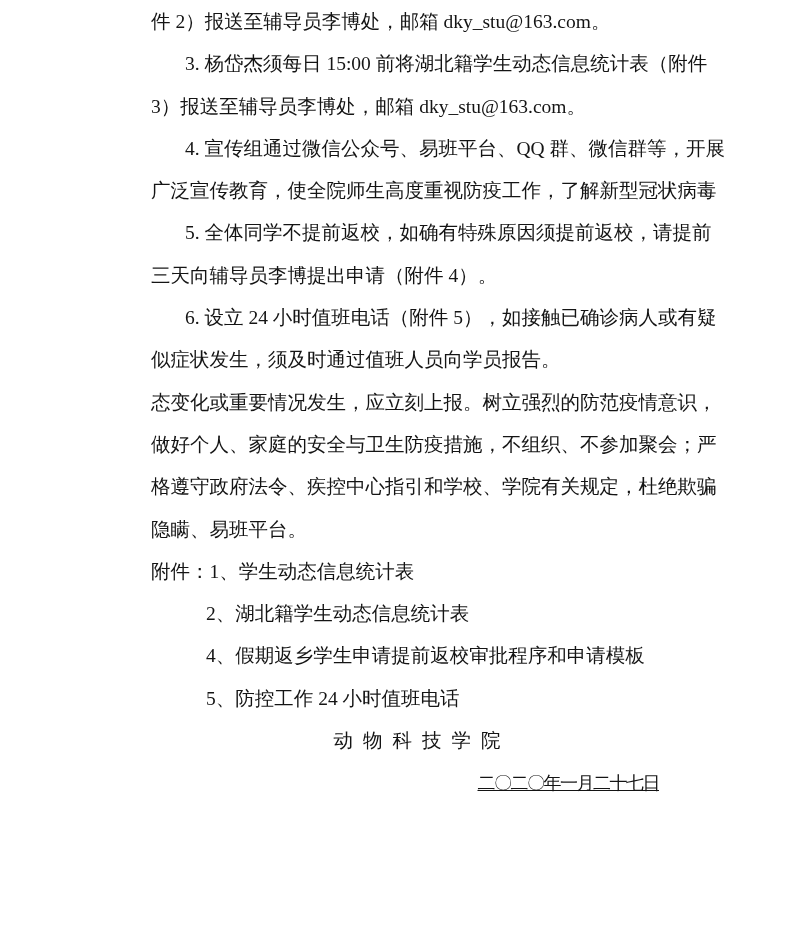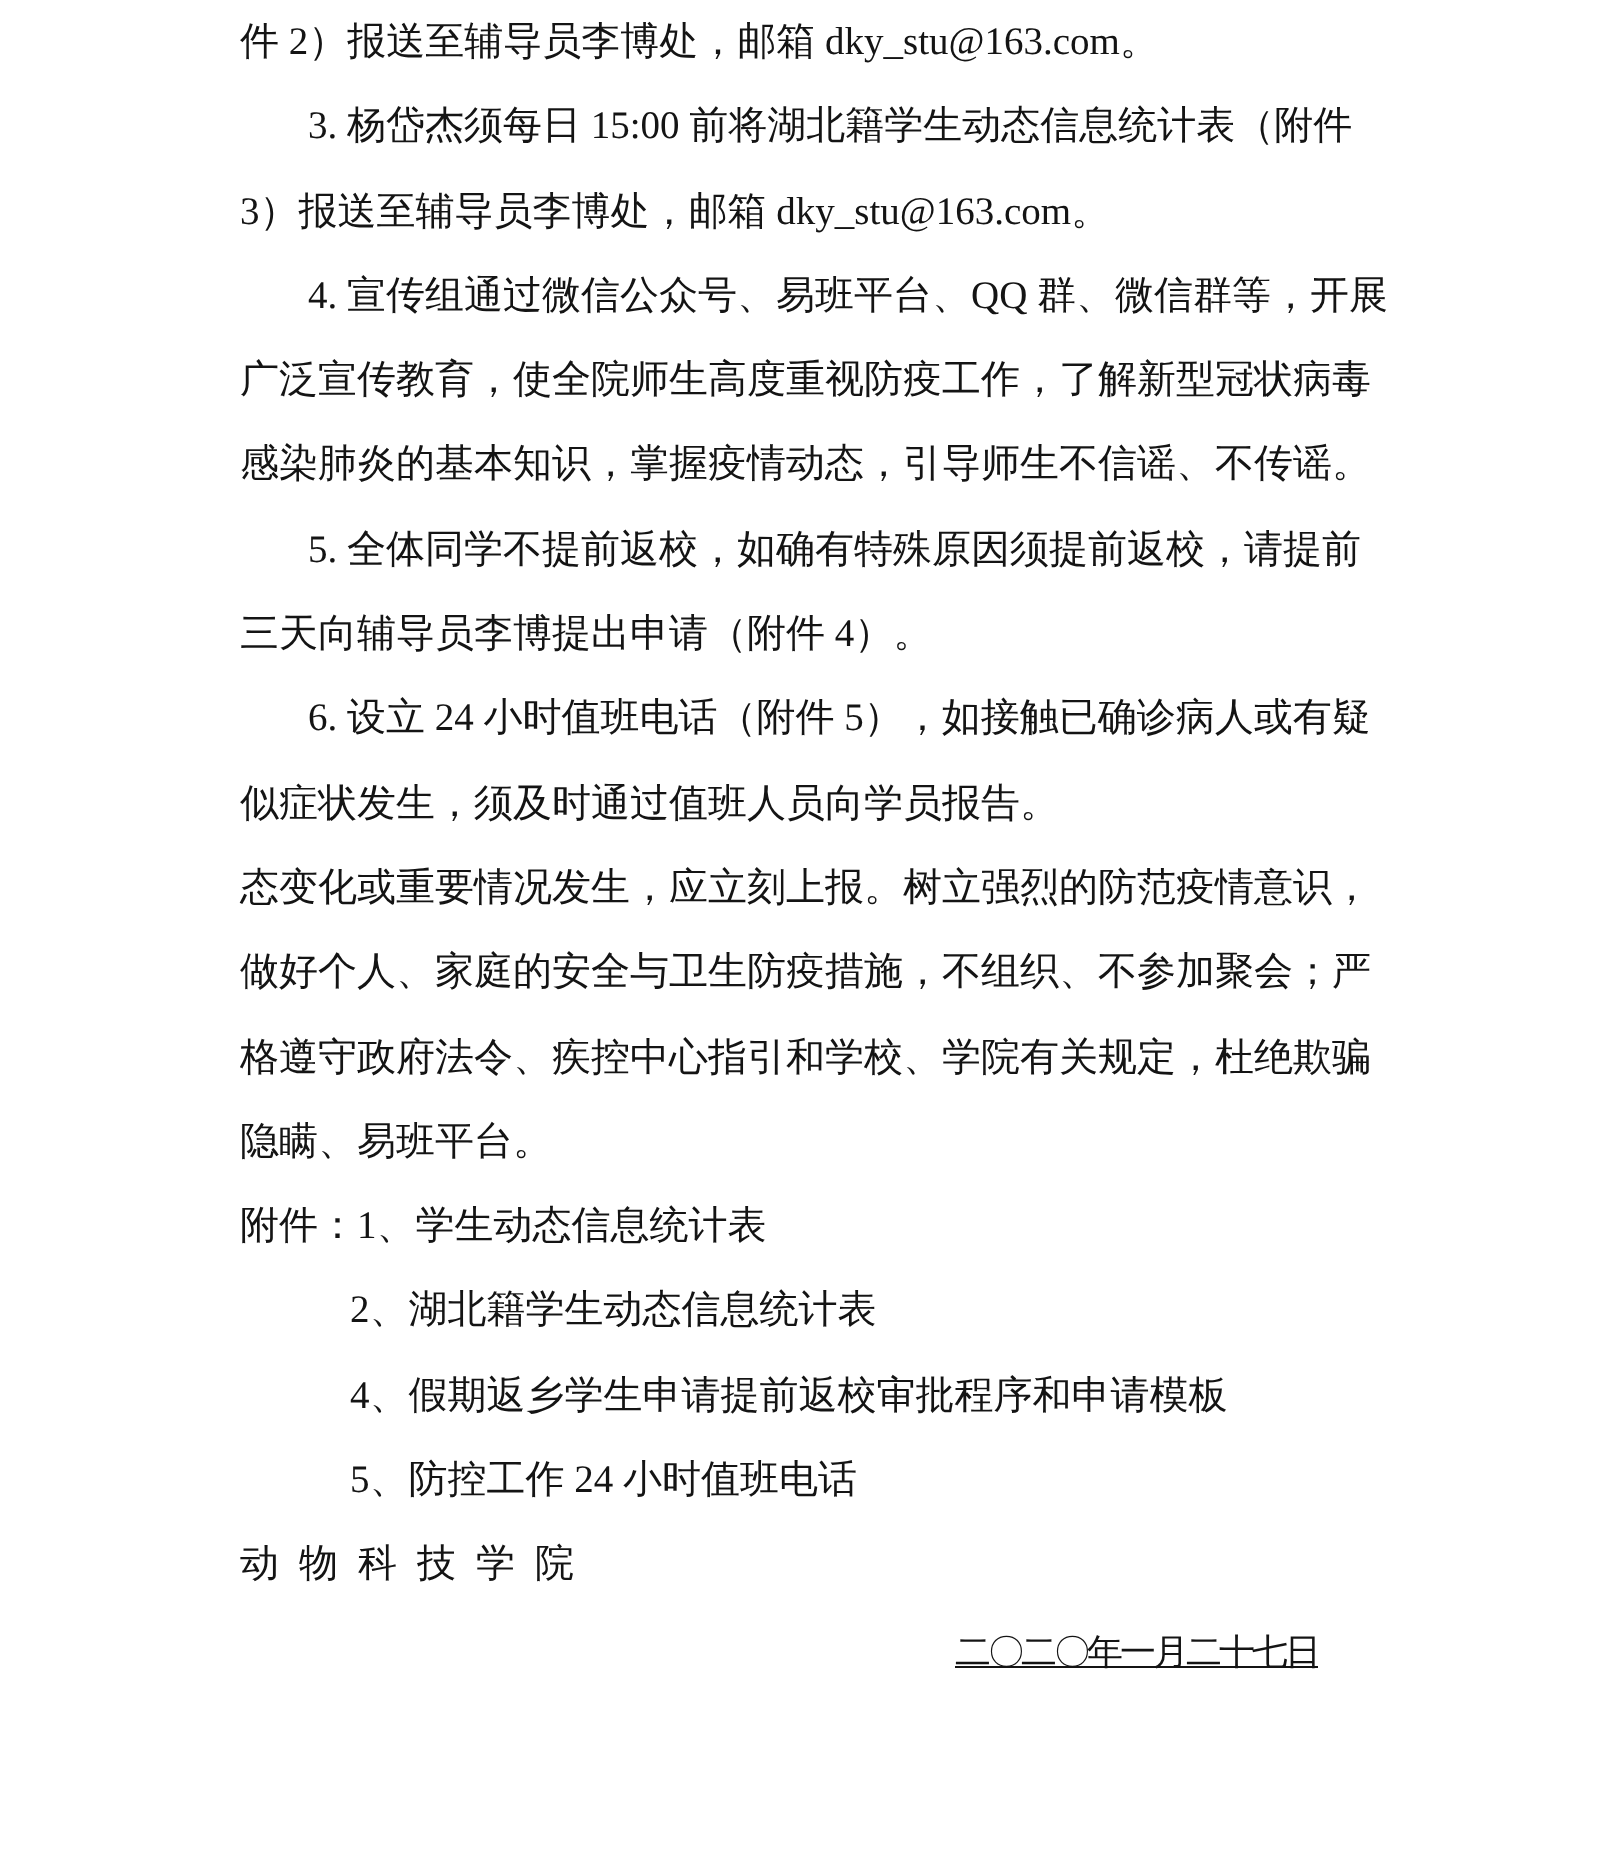--- a/index.html
+++ b/index.html
@@ -16,50 +16,50 @@
     padding: 1px 119px 0 120px;
     overflow: hidden;
     font-family: "Liberation Serif", "DejaVu Serif", serif;
     font-size: 19.5px;
     color: #141414;
   }
   .line {
     height: 42.3px;
     line-height: 42.3px;
     white-space: pre;
+    margin-left: 31px;
   }
   .line.para-indent {
     padding-left: 34px;
   }
   .line.attach-indent {
     padding-left: 55px;
   }
   .line.signature {
-    text-align: left;
+    text-align: center;
     letter-spacing: 10px;
     margin-right: -8px;
   }
   .line.doc-date {
     text-align: right;
     font-size: 18px;
     letter-spacing: -1.5px;
     padding-right: 26px;
     text-decoration: underline;
   }
 </style>
 </head>
 <body>
 
 <div class="page">
   <div class="line">件 2）报送至辅导员李博处，邮箱 dky_stu@163.com。</div>
   <div class="line para-indent">3. 杨岱杰须每日 15:00 前将湖北籍学生动态信息统计表（附件</div>
   <div class="line">3）报送至辅导员李博处，邮箱 dky_stu@163.com。</div>
   <div class="line para-indent">4. 宣传组通过微信公众号、易班平台、QQ 群、微信群等，开展</div>
   <div class="line">广泛宣传教育，使全院师生高度重视防疫工作，了解新型冠状病毒</div>
-  <div class="line">感染肺炎的基本知识，掌握疫情动态，引导师生不信谣、不传谣。</div>
   <div class="line para-indent">5. 全体同学不提前返校，如确有特殊原因须提前返校，请提前</div>
   <div class="line">三天向辅导员李博提出申请（附件 4）。</div>
   <div class="line para-indent">6. 设立 24 小时值班电话（附件 5），如接触已确诊病人或有疑</div>
   <div class="line">似症状发生，须及时通过值班人员向学员报告。</div>
   <div class="line">态变化或重要情况发生，应立刻上报。树立强烈的防范疫情意识，</div>
   <div class="line">做好个人、家庭的安全与卫生防疫措施，不组织、不参加聚会；严</div>
   <div class="line">格遵守政府法令、疾控中心指引和学校、学院有关规定，杜绝欺骗</div>
   <div class="line">隐瞒、易班平台。</div>
   <div class="line">附件：1、学生动态信息统计表</div>
   <div class="line attach-indent">2、湖北籍学生动态信息统计表</div>

